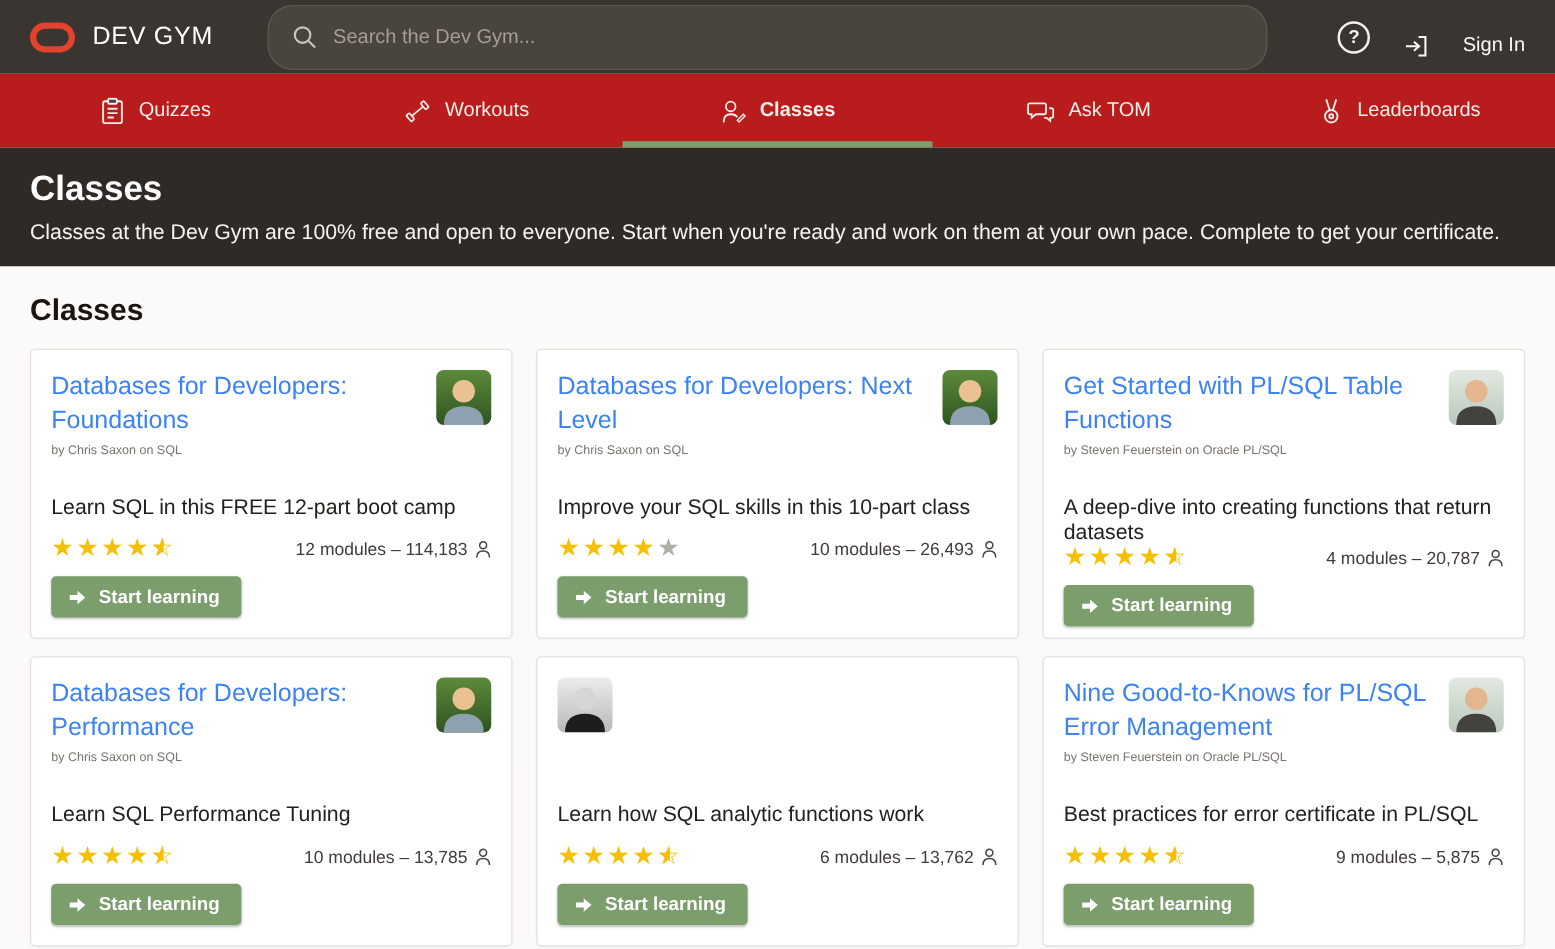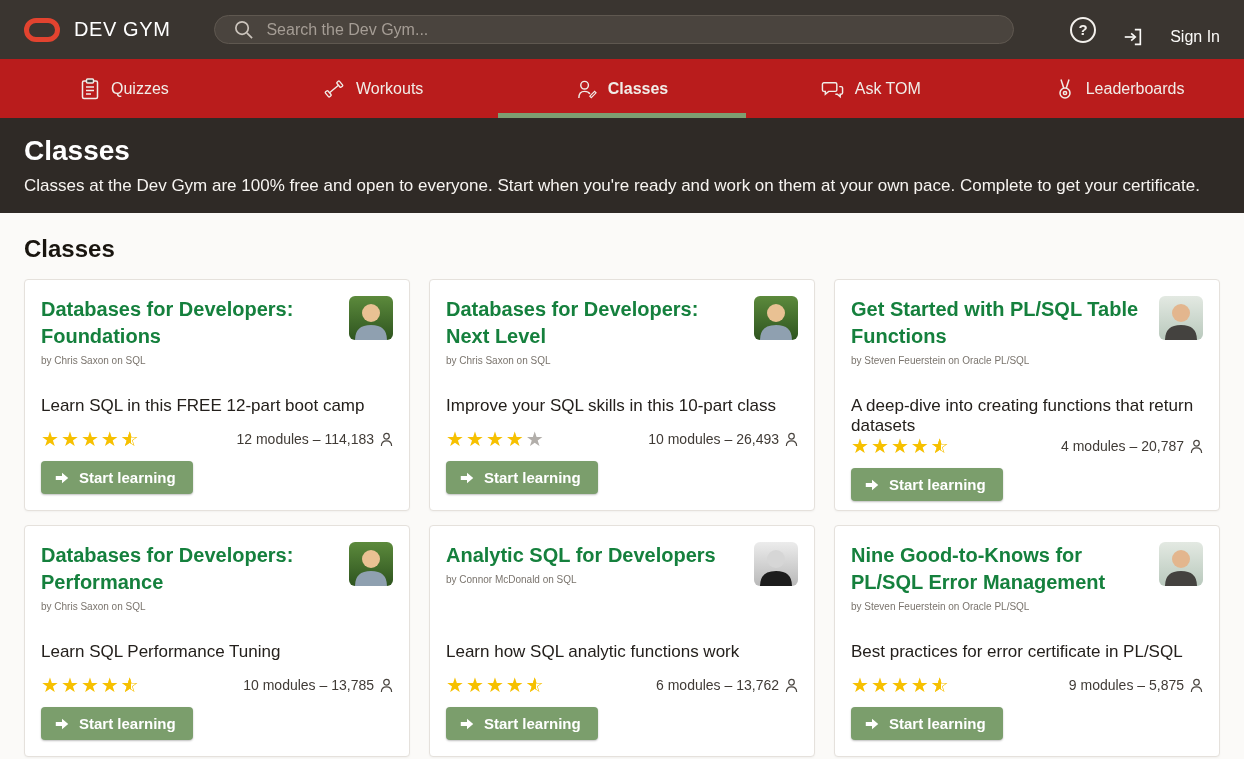--- a/index.html
+++ b/index.html
@@ -5,21 +5,21 @@
   * { margin:0; padding:0; box-sizing:border-box; }
   html,body { width:1244px; height:759px; overflow:hidden; background:#fbfaf8;
               font-family:"Liberation Sans","DejaVu Sans",sans-serif; }
 
   
   .header { height:59px; background:#3a3530; display:flex; align-items:center; padding:0 24px; }
   .brand { display:flex; align-items:center; gap:14px; cursor:pointer; }
   .oracle-o { width:36px; height:24px; border:5px solid #e2432f; border-radius:12px; }
   .brand-name { color:#fff; font-size:20px; font-weight:400; letter-spacing:.6px; }
   .search-wrap { flex:1; margin:0 56px 0 44px; }
-  .search-pill { display:flex; align-items:center; gap:12px; height:29px; border-radius:20px;
+  .search-pill { display:flex; align-items:center; gap:12px; height:52px; border-radius:20px;
                  background:#4a443e; border:1px solid #5f5850; padding:0 18px; }
   .search-pill input { flex:1; background:transparent; border:none; outline:none;
                        color:#e8e4df; font-size:16px; font-family:inherit; }
   .search-pill input::placeholder { color:#a59d95; }
   .header-right { display:flex; align-items:center; gap:26px; }
   .help-btn { width:26px; height:26px; border-radius:50%; border:2px solid #f3f0ec; color:#f3f0ec;
               display:flex; align-items:center; justify-content:center; font-size:15px; font-weight:700; cursor:pointer; }
   .signin { display:flex; align-items:center; gap:26px; color:#fbfaf8; font-size:16px; cursor:pointer;margin-top:14px; }
 
   
@@ -37,21 +37,21 @@
 
   
   .main { padding:0 24px; }
   .section-title { font-size:24px; font-weight:600; color:#19150f; margin:22px 0 16px; }
   .cards { display:grid; grid-template-columns:repeat(3,1fr); grid-auto-rows:232px; gap:14px 19px; }
 
   .card { background:#fff; border:1px solid #e5e1dc; border-radius:4px; padding:16px;
           display:flex; flex-direction:column; box-shadow:0 1px 2px rgba(0,0,0,.04); }
   .card-head { display:flex; justify-content:space-between; gap:12px; min-height:84px; }
   .head-left { flex:1; }
-  .card-title { font-size:20px; line-height:27px; font-weight:700; color:#15803d; cursor:pointer; }
+  .card-title { font-size:20px; line-height:27px; font-weight:400; color:#3b82f6; cursor:pointer; }
   .byline { margin-top:5px; font-size:10px; color:#7a746d; }
   .avatar { width:44px; height:44px; border-radius:6px; overflow:hidden; flex:0 0 auto;
             background:linear-gradient(180deg,var(--bg1),var(--bg2)); }
   .avatar svg { display:block; }
   .avatar[data-avatar="chris"]  { --bg1:#5c8a3c; --bg2:#2e541f; --skin:#e9c193; --shirt:#8fa0b0; }
   .avatar[data-avatar="steven"] { --bg1:#e3e9e2; --bg2:#b9c9bd; --skin:#e3b68e; --shirt:#44423f; }
   .avatar[data-avatar="connor"] { --bg1:#ececec; --bg2:#b9b9b9; --skin:#d6d6d6; --shirt:#1d1d1d; }
 
   .desc { margin-top:16px; font-size:17px; color:#24201c; }
 
@@ -302,24 +302,20 @@
       <button class="start-btn">
         <svg width="16" height="16" viewBox="0 0 18 18">
             <path d="M2 6.8 h7 V3 L16 9 L9 15 V11.2 H2 Z" fill="#fff"></path>
           </svg>
         <span>Start learning</span>
       </button>
     </article>
 
     <article class="card">
       <div class="card-head">
-        <div class="head-left">
-          <h3 class="card-title">Analytic SQL for Developers</h3>
-          <div class="byline">by Connor McDonald on SQL</div>
-        </div>
         <div class="avatar" data-avatar="connor">
           <svg width="44" height="44" viewBox="0 0 44 44">
             <circle cx="22" cy="17" r="9" fill="var(--skin)"></circle>
             <path d="M6 44 Q6 29 22 29 Q38 29 38 44 Z" fill="var(--shirt)"></path>
           </svg>
         </div>
       </div>
       <div class="desc">Learn how SQL analytic functions work</div>
       <div class="meta-row">
         <div class="stars">

